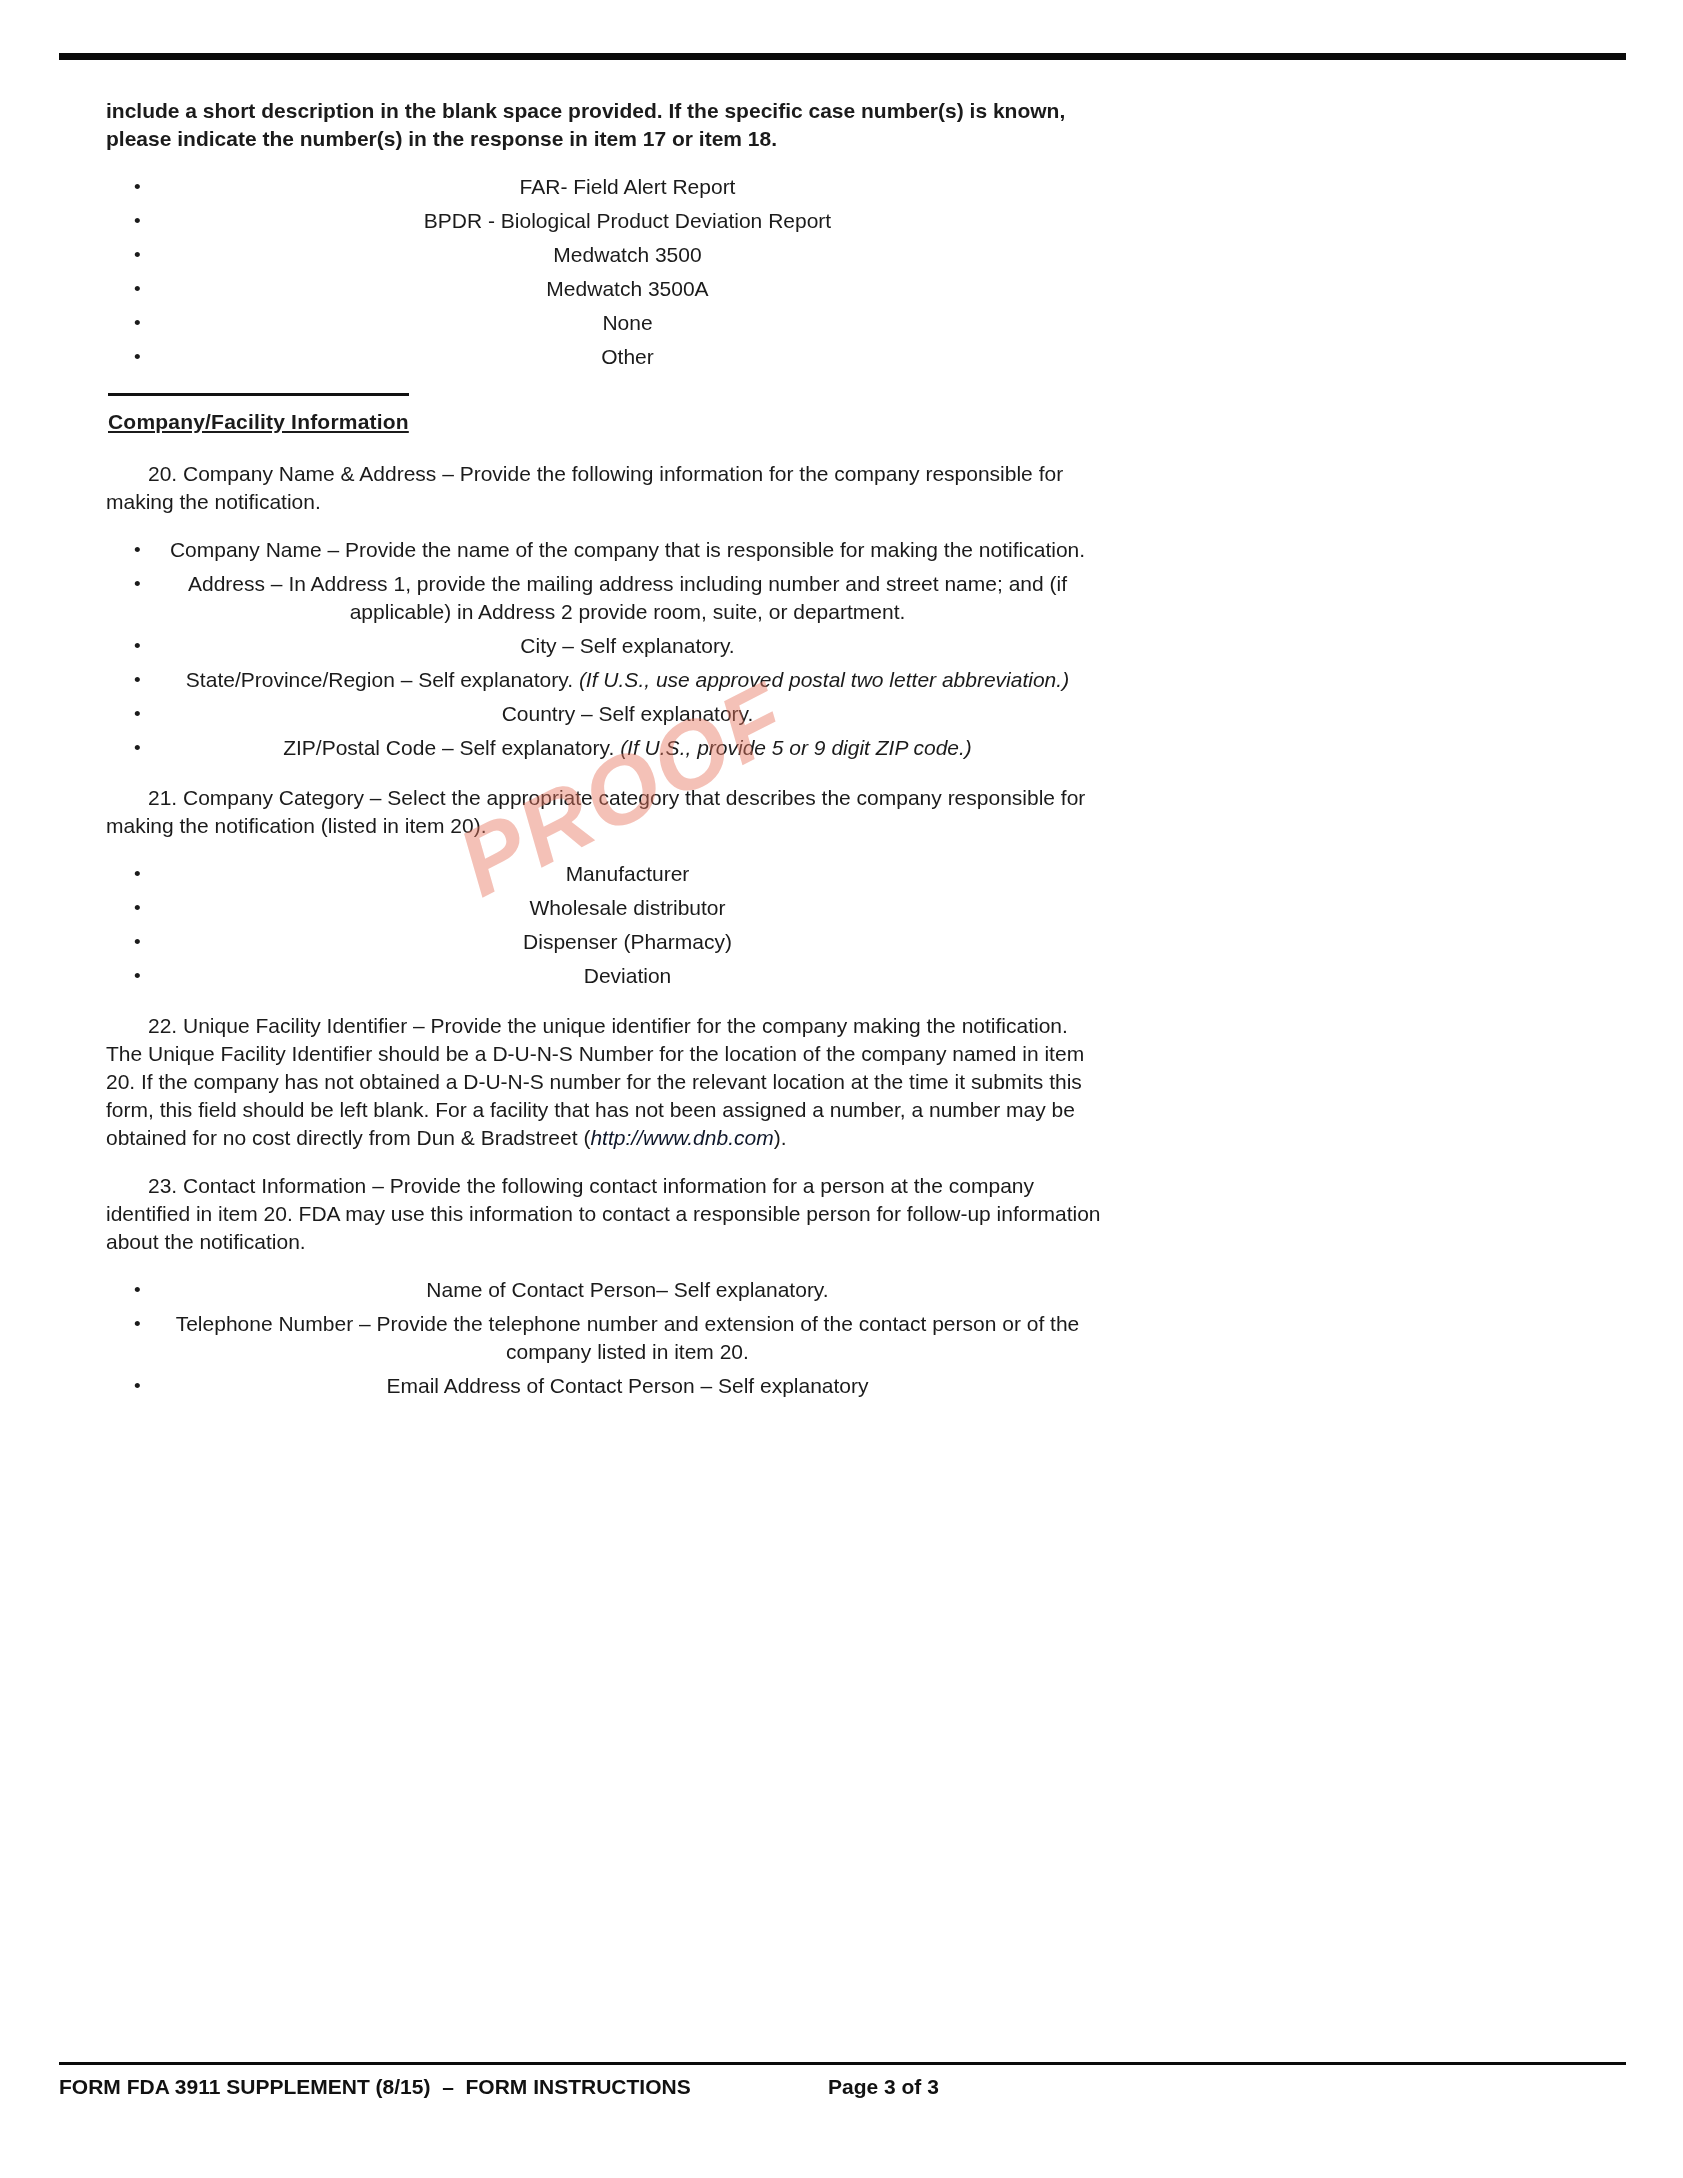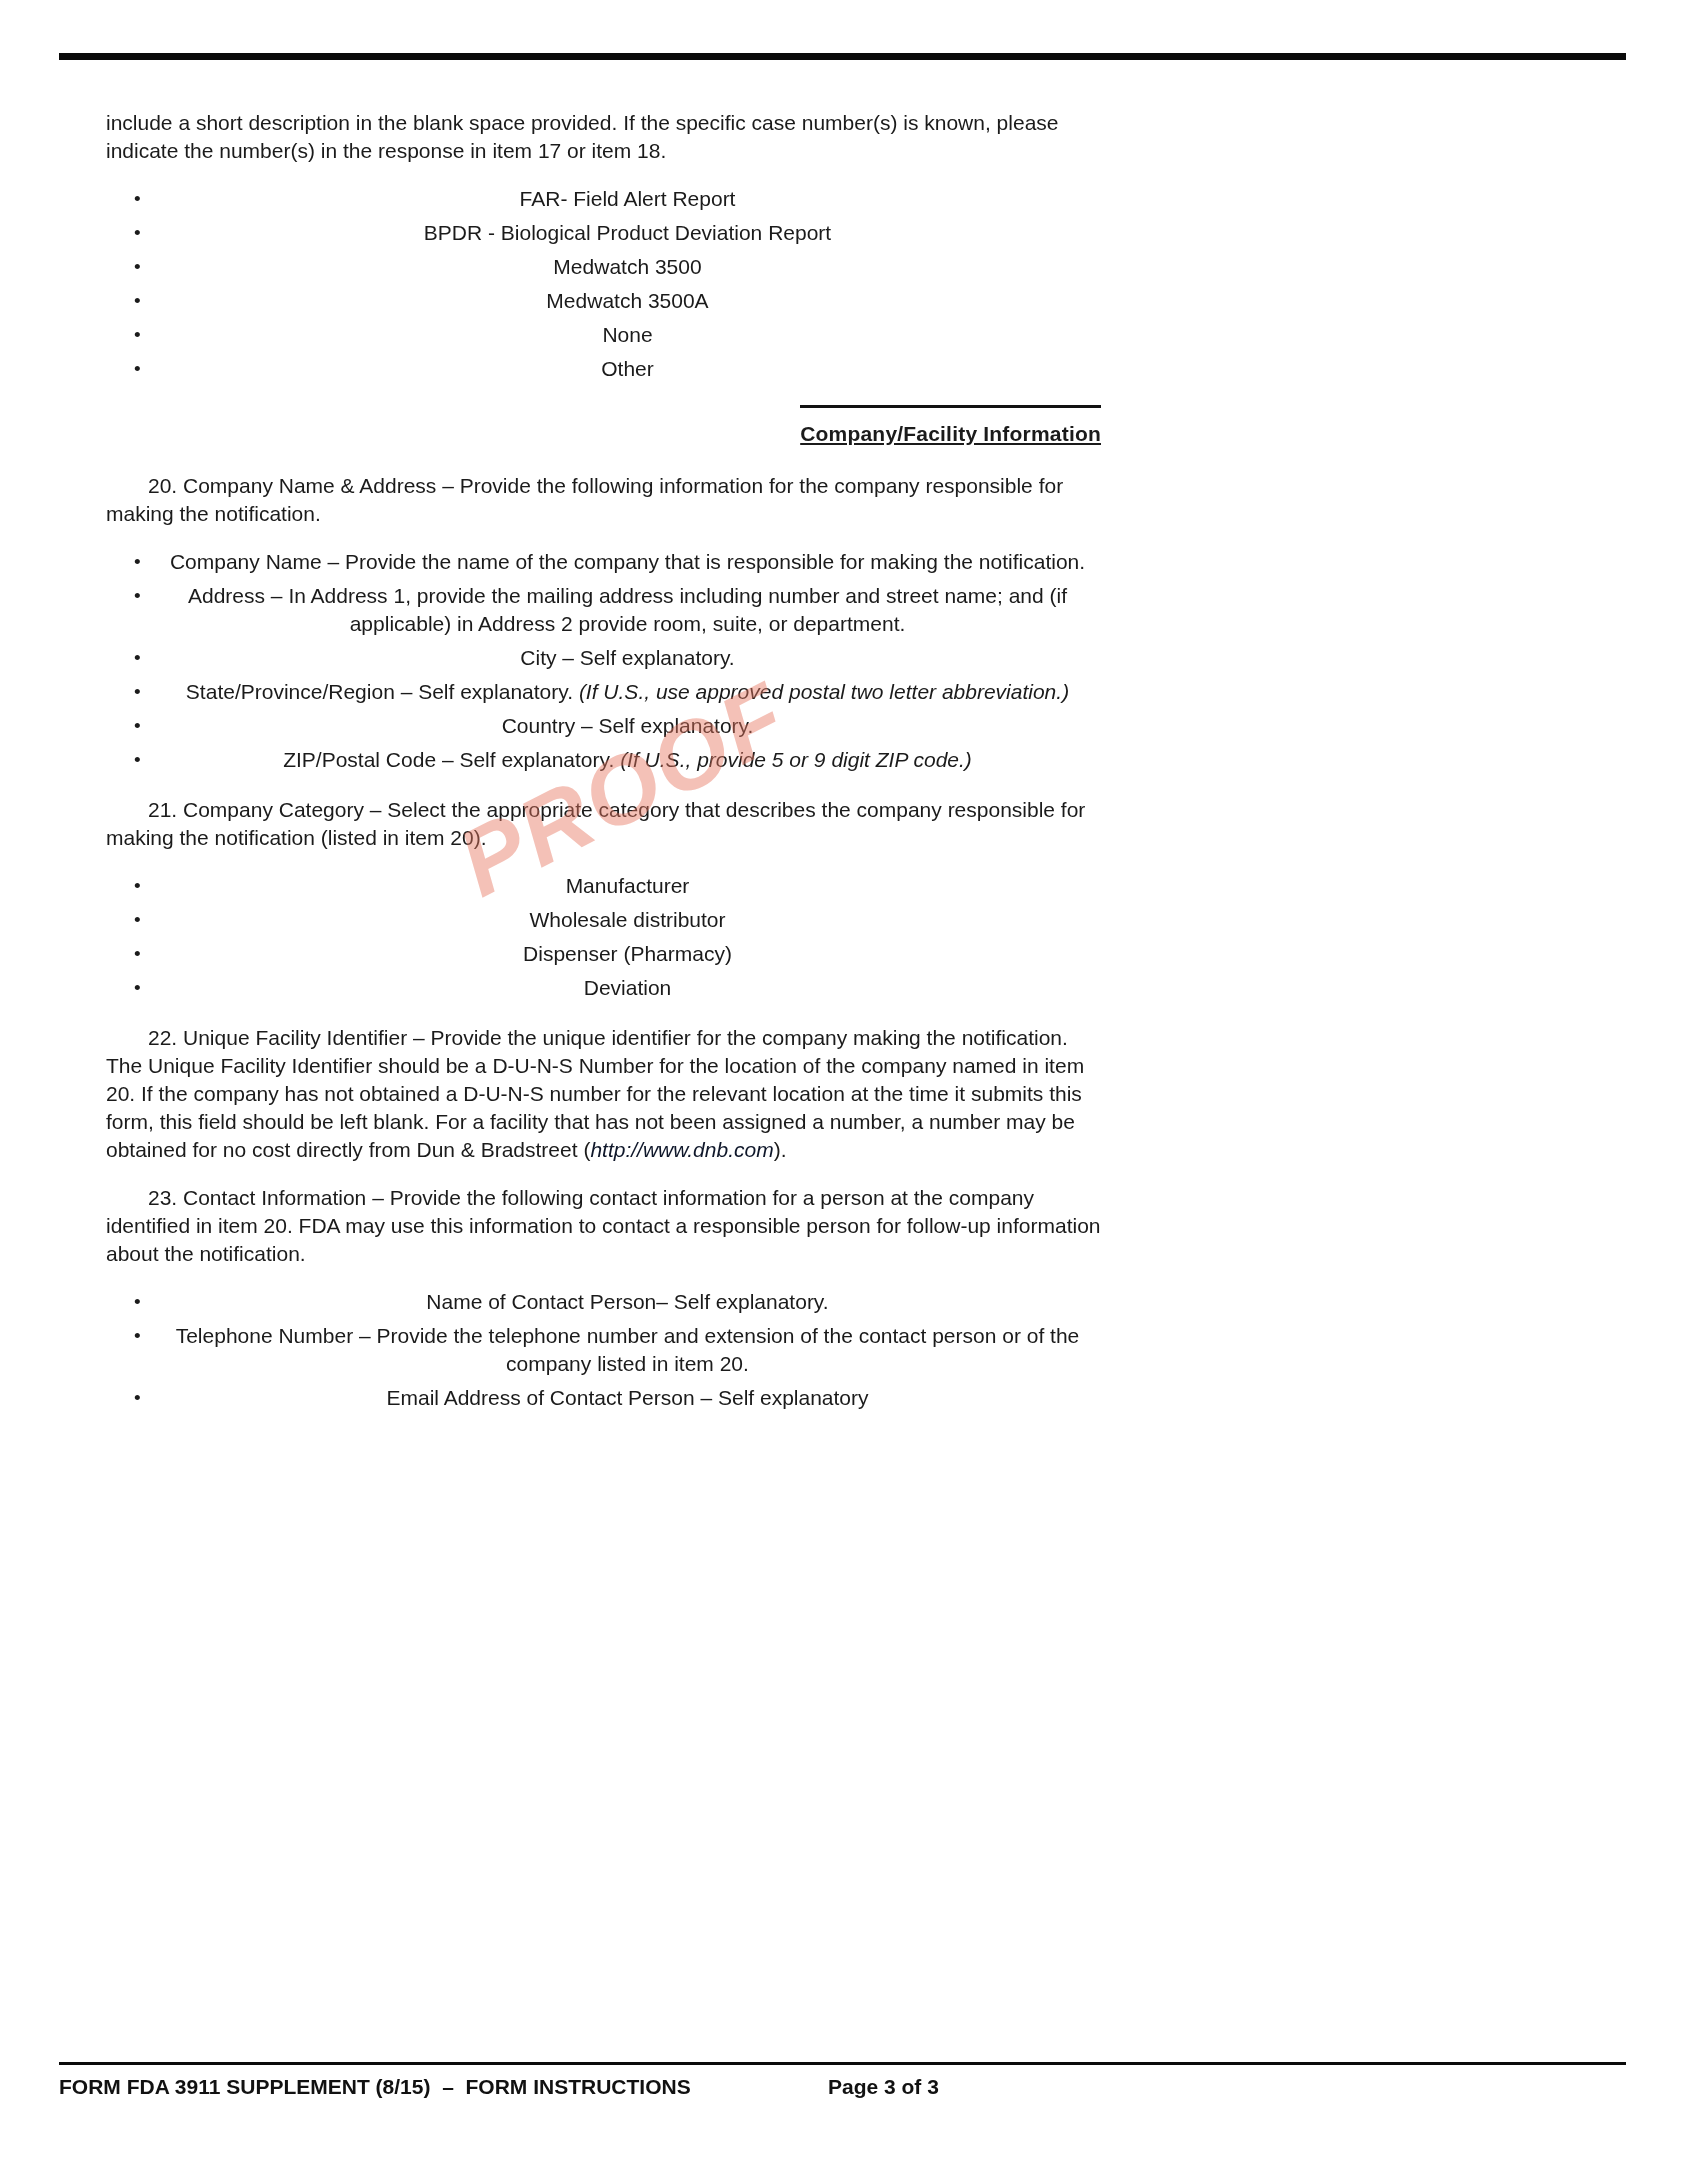--- a/index.html
+++ b/index.html
@@ -11,33 +11,33 @@
   }
   .page { position:absolute; inset:0; background:#ffffff; overflow:hidden; }
 
   .rule-top    { position:absolute; left:59px;  top:53px;   width:1567px; height:7px; background:#0a0a0a; }
   .rule-bottom { position:absolute; left:59px;  top:2062px; width:1567px; height:3px; background:#0a0a0a; }
 
   .content {
     position:absolute; left:106px; top:97px; width:995px;
     font-size:21px; line-height:28px; z-index:1;
   }
-  .content > :first-child { margin-top:12px; }
+  .content > :first-child { margin-top:0;font-weight:bold; }
 
   p.body-p { margin:20px 0 20px 0; }
   strong.lead { font-weight:normal;margin-left:42px; }
 
   ul.bullets { list-style:none; margin:6px 0 22px 0;text-align:center; }
   ul.bullets li { position:relative; padding-left:48px; margin-bottom:6px; }
   ul.bullets li::before {
     content:"\2022"; position:absolute; left:28px; top:0;
     font-size:19px; color:#1b1b1b;
   }
 
-  .section-head { margin:16px 0 24px 8px;text-align:right; }
+  .section-head { margin:16px 0 24px 2px; }
   .section-title {
     display:inline-block; border-top:3px solid #111;
     padding-top:12px; font-size:21px; font-weight:bold;
     text-decoration:underline; letter-spacing:0.2px;
   }
 
   em.aside { font-style:italic; }
   a.doc-link { color:#0f172a; font-style:italic; text-decoration:none; cursor:pointer; }
 
   .watermark {

